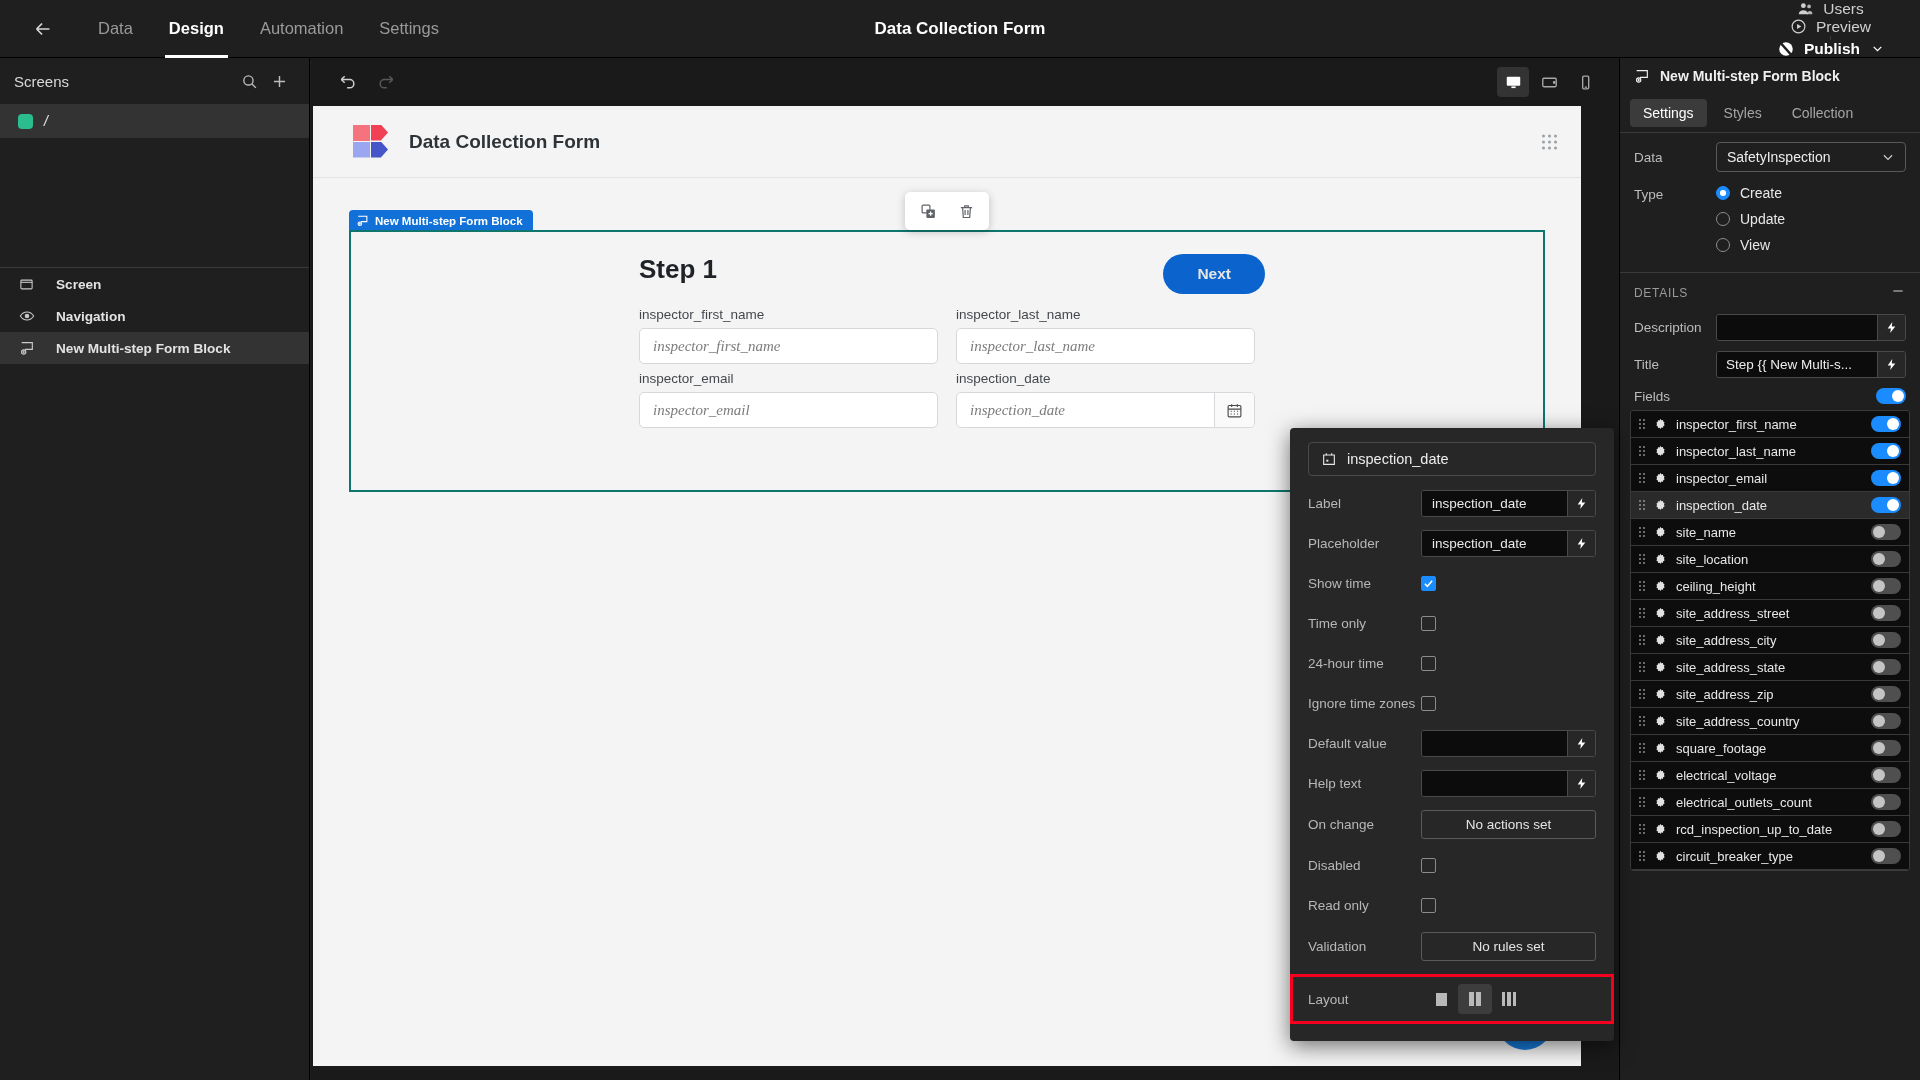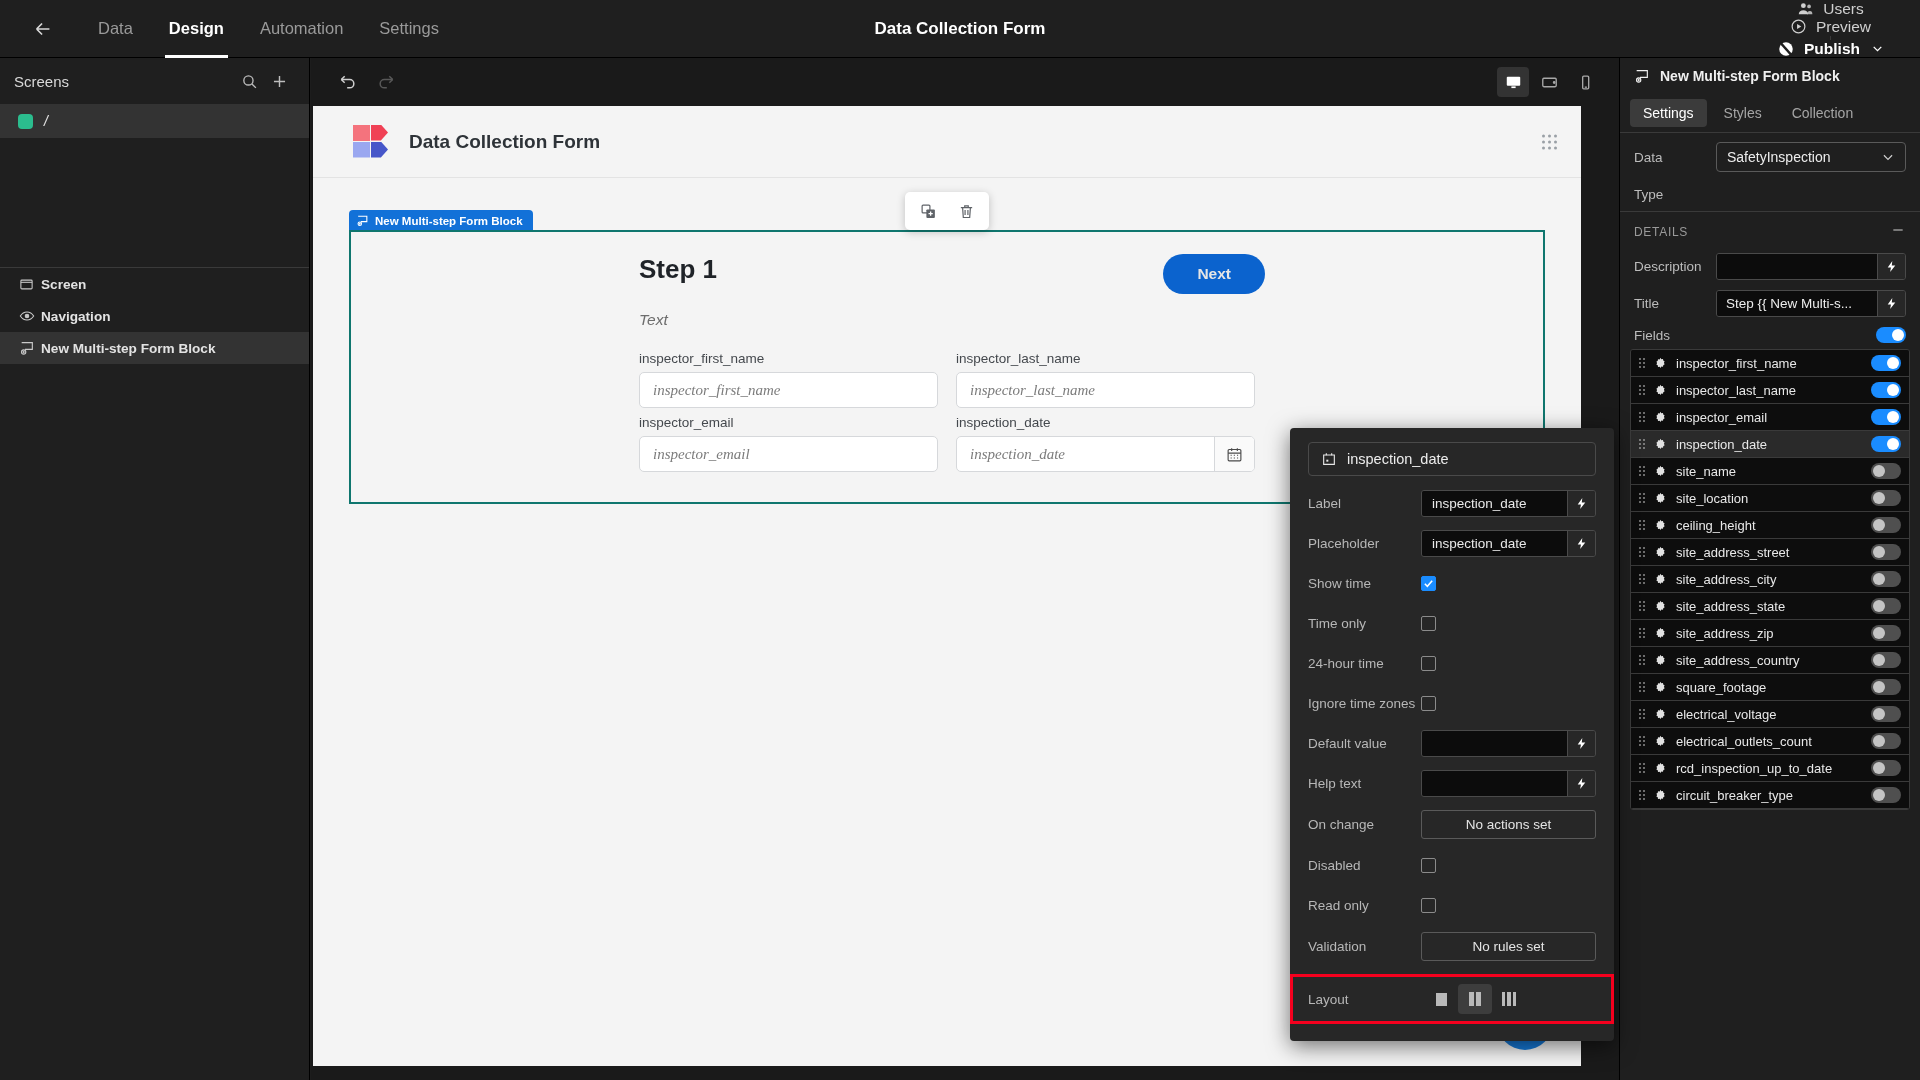--- a/index.html
+++ b/index.html
@@ -57,21 +57,21 @@
   .panel-head .act { color: #bdbdbd; cursor: pointer; padding: 0 6px; display:flex; }
   .screen-row {
     height: 34px; display: flex; align-items: center; gap: 11px;
     padding: 0 18px; cursor: pointer; background: #333;
   }
   .screen-dot { width: 15px; height: 15px; border-radius: 4px; background: #2bbd8e; }
   .screen-label { color: #e6e6e6; font-size: 14px; font-style: italic; }
   #screens-body { height: 163px; }
   .panel-sep { height: 1px; background: #3a3a3a; }
   .comp-row {
-    height: 32px; display: flex; align-items: center; gap: 6px;
+    height: 32px; display: flex; align-items: center; gap: 21px;
     padding: 0 18px; cursor: pointer; color: #e3e3e3; font-size: 13.6px; font-weight: bold;
   }
   .comp-row.sel { background: #333; }
   .comp-icn { width: 17px; height: 17px; display: flex; align-items: center; justify-content: center; color:#c9c9c9;}
 
   
   #canvaswrap {
     position: absolute; top: 58px; left: 311px; right: 301px; bottom: 0;
     background: #1a1a1a;
   }
@@ -467,21 +467,20 @@
               <circle cx="7" cy="18" r="3.2"></circle>
               <path d="M7 16.3v3.4M5.3 18h3.4"></path>
             </svg>
         </span>
         <span>New Multi-step Form Block</span>
       </div>
       <div id="form-block">
         <div id="step-inner">
           <div id="step-title">Step 1</div>
           <button id="next-btn">Next</button>
-          <div id="step-text">Text</div>
           <div class="field-grid">
             <div>
               <div class="fld-label">inspector_first_name</div>
               <div class="fld-input">
                 <span class="txt">inspector_first_name</span>
               </div>
             </div>
             <div>
               <div class="fld-label">inspector_last_name</div>
               <div class="fld-input">
@@ -661,20 +660,34 @@
       <span class="chev" style="display:flex">
         <svg width="14" height="14" viewBox="0 0 24 24" fill="none" stroke="currentColor" stroke-width="2">
             <path d="M5 9l7 7 7-7"></path>
           </svg>
       </span>
     </span>
   </div>
 
   <div class="rrow" style="align-items:flex-start;padding-top:4px">
     <span class="rrow-label" style="padding-top:2px">Type</span>
+    <span style="flex:1">
+      <span class="radio-line">
+        <span class="radio on"></span>
+        <span class="radio-label">Create</span>
+      </span>
+      <span class="radio-line">
+        <span class="radio"></span>
+        <span class="radio-label">Update</span>
+      </span>
+      <span class="radio-line">
+        <span class="radio"></span>
+        <span class="radio-label">View</span>
+      </span>
+    </span>
   </div>
 
   <div class="rsep"></div>
 
   <div id="details-head">
     <span>DETAILS</span>
     <span class="minus">
       <svg width="16" height="16" viewBox="0 0 24 24" fill="none" stroke="currentColor" stroke-width="1.8">
           <path d="M5 12h14"></path>
         </svg>

